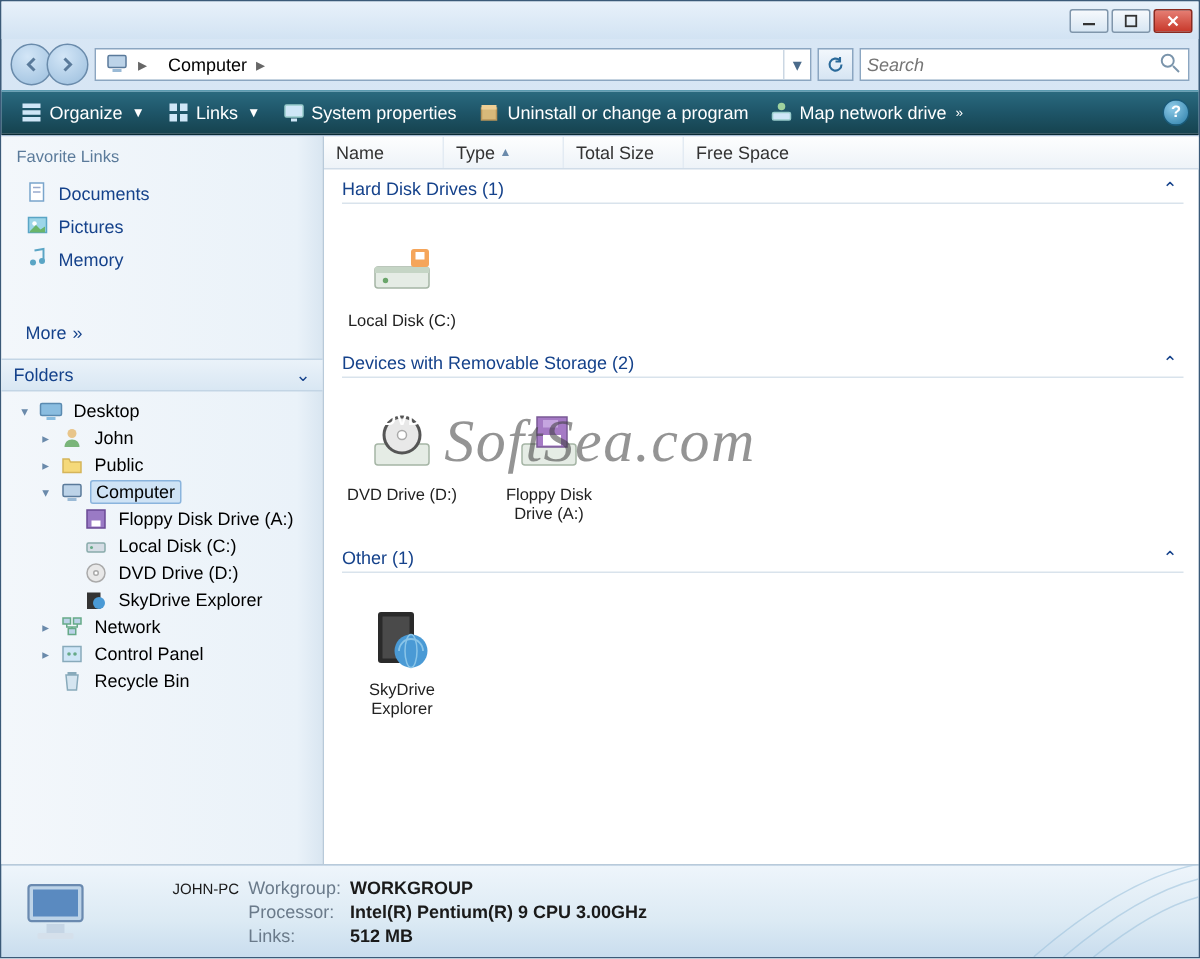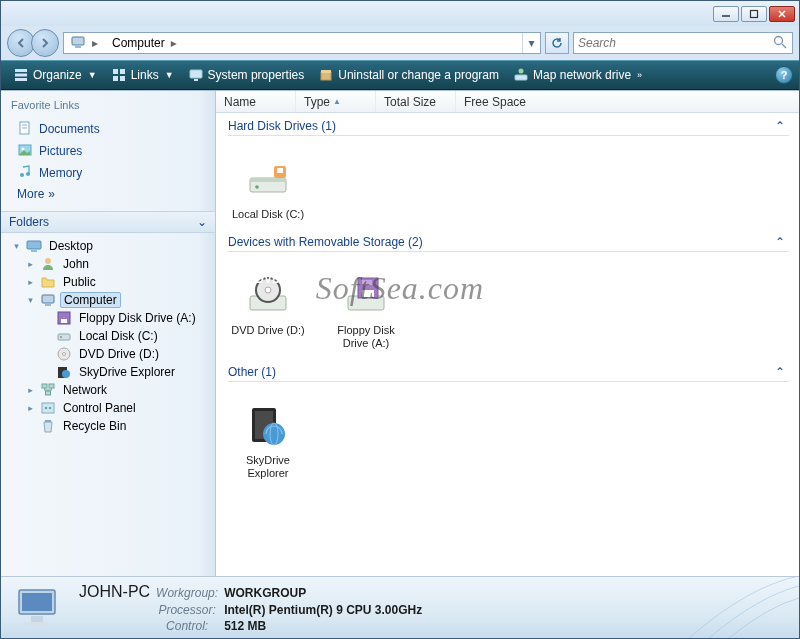--- a/index.html
+++ b/index.html
@@ -31,21 +31,21 @@
 .tbspacer { flex: 1; }
 .helpbtn { width: 18px; height: 18px; border-radius: 50%; background: radial-gradient(circle at 35% 30%, #8fcbe8, #2a7da8); border: 1px solid #1a5a78; color: #fff; display: flex; align-items: center; justify-content: center; font-weight: bold; font-size: 11px; }
 
 .body { flex: 1; display: flex; background: #fff; border-top: 1px solid #a8bed5; min-height: 0; }
 
 .sidebar { width: 215px; background: linear-gradient(to right, #f3f7fb 0%, #eaf2f9 92%, #d9e6f1 100%); border-right: 1px solid #b8cada; display: flex; flex-direction: column; }
 .favsec { padding: 6px 0 8px 10px; }
 .favhdr { color: #5a7a9a; font-size: 11px; padding: 2px 0 6px 0; }
 .favitem { display: flex; align-items: flex-end; gap: 6px; padding: 3px 0 3px 6px; color: #15428b; cursor: default; }
 .favitem .ico { width: 16px; height: 16px; display: flex; align-items: center; justify-content: center; }
-.more { color: #15428b; padding: 4px 0 2px 6px; display: flex; align-items: flex-end; gap: 4px; }
+.more { color: #15428b; padding: 4px 0 2px 6px; display: flex; align-items: flex-end; gap: 4px; margin-top: 28px; }
 
 .folderhdr { background: linear-gradient(to bottom, #eaf2f9, #d9e7f3); border-top: 1px solid #c3d5e5; border-bottom: 1px solid #c3d5e5; padding: 3px 8px; display: flex; justify-content: space-between; align-items: center; color: #15428b; font-weight: normal; }
 .tree { padding: 4px 4px 4px 8px; overflow: auto; flex: 1; }
 .tnode { display: flex; align-items: center; gap: 4px; padding: 1px 2px; white-space: nowrap; cursor: default; }
 .tnode .exp { width: 11px; height: 11px; display: flex; align-items: center; justify-content: center; color: #6a8aab; font-size: 9px; }
 .tnode .ico { width: 16px; height: 16px; display: flex; align-items: center; justify-content: center; }
 .tnode.selected > .lbl { background: #cfe3f5; border: 1px solid #8ab4dd; border-radius: 2px; padding: 0 3px; }
 .tnode .lbl { padding: 0 3px; }
 .tindent1 { padding-left: 16px; }
 .tindent2 { padding-left: 32px; }
@@ -57,27 +57,27 @@
 
 .groups { padding: 6px 10px 10px 12px; }
 .grp { margin-bottom: 14px; }
 .grphdr { color: #15428b; border-bottom: 1px solid #d9e3ec; padding-bottom: 2px; margin-bottom: 20px; display: flex; align-items: flex-end; }
 .grphdr .collapse { margin-left: auto; color: #15428b; cursor: default; padding-right: 4px; }
 .items { display: flex; gap: 18px; flex-wrap: wrap; }
 .item { width: 80px; text-align: center; cursor: default; }
 .item .bigico { width: 48px; height: 48px; margin: 0 auto 4px; display: flex; align-items: center; justify-content: center; }
 .item .cap { font-size: 11px; color: #222; line-height: 1.2; }
 
-.watermark { position: absolute; top: 270px; left: 50%; transform: translateX(-50%); font-family: Georgia, serif; font-style: italic; font-size: 32px; color: rgba(60,60,60,0.55); pointer-events: none; letter-spacing: 1px; }
+.watermark { position: absolute; top: 270px; left: 50%; transform: translateX(-50%); font-family: Georgia, serif; font-style: italic; font-size: 40px; color: rgba(60,60,60,0.55); pointer-events: none; letter-spacing: 1px; }
 
 .details { height: 62px; background: linear-gradient(to bottom, #eef5fb 0%, #dceaf4 60%, #c9ddee 100%); border-top: 1px solid #b8cada; display: flex; align-items: center; padding: 4px 12px; gap: 14px; position: relative; overflow: hidden; }
 .details .monico { width: 52px; height: 48px; display: flex; align-items: center; justify-content: center; }
 .details .props { display: grid; grid-template-columns: auto auto auto; column-gap: 6px; row-gap: 2px; align-items: baseline; }
-.details .pname { color: #1a1a1a; font-size: 16px; grid-column: 1; }
-.details .klbl { color: #6a7a8a; text-align: center; font-style: italic; }
+.details .pname { color: #1a1a1a; font-size: 10px; grid-column: 1; margin-left: 36px; }
+.details .klbl { color: #6a7a8a; text-align: left; }
 .details .kval { color: #1a1a1a; font-weight: bold; }
 .swoosh { position: absolute; right: 0; bottom: 0; width: 110px; height: 62px; opacity: 0.55; }
 
 
 .svg16 { width: 16px; height: 16px; }
 </style>
 </head>
 <body>
 
 <div class="window">
@@ -466,21 +466,21 @@
         </svg>
       </div>
     <div class="props">
       <span class="pname">JOHN-PC</span>
       <span class="klbl">Workgroup:</span>
       <span class="kval">WORKGROUP</span>
       <span></span>
       <span class="klbl">Processor:</span>
       <span class="kval">Intel(R) Pentium(R) 9 CPU 3.00GHz</span>
       <span></span>
-      <span class="klbl">Control:</span>
+      <span class="klbl">Links:</span>
       <span class="kval">512 MB</span>
     </div>
     <svg class="swoosh" viewBox="0 0 110 62">
         <path d="M0 62 Q60 10 110 0" fill="none" stroke="#9ac0db" stroke-width="1"></path>
         <path d="M20 62 Q70 20 110 10" fill="none" stroke="#9ac0db" stroke-width="1"></path>
         <path d="M40 62 Q80 30 110 22" fill="none" stroke="#9ac0db" stroke-width="1"></path>
       </svg>
   </div>
 
   <div class="watermark">SoftSea.com</div>

